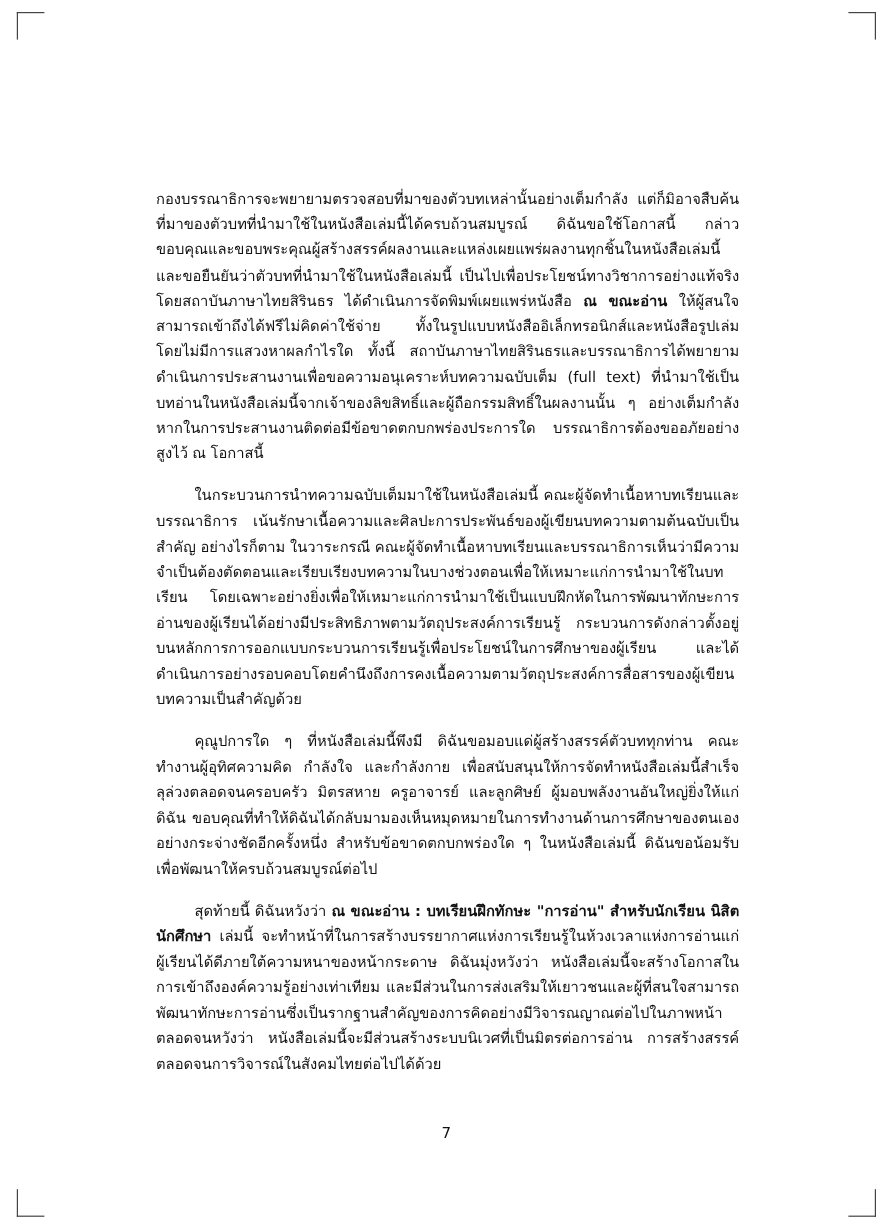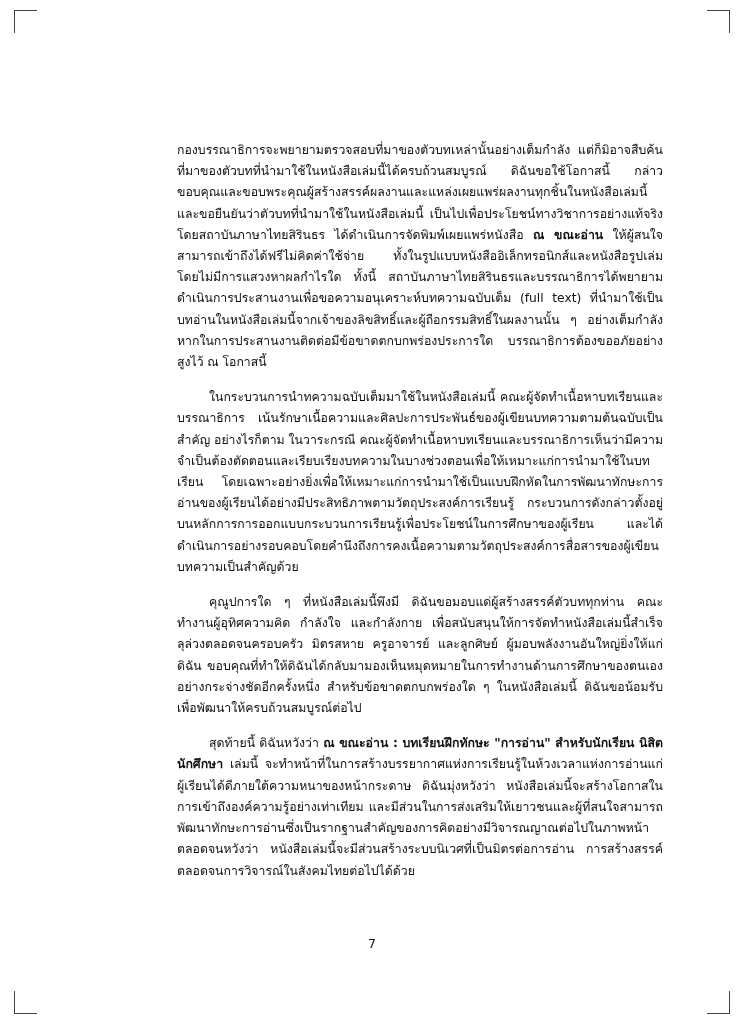--- a/index.html
+++ b/index.html
@@ -34,23 +34,22 @@
     position: absolute;
     left: 0;
     top: 0;
     width: 744px;
     height: 1024px;
   }
 
   .text-column {
     position: absolute;
     left: 130px;
-    top: 140px;
+    top: 156px;
     width: 486px;
-    margin-left: 47px;
   }
 
   p.para {
     margin: 0 0 14px 0;
     font-size: 12.3px;
     line-height: 21.2px;
     text-align: justify;
     text-justify: inter-word;
     word-spacing: -0.2px;
     color: #111;

